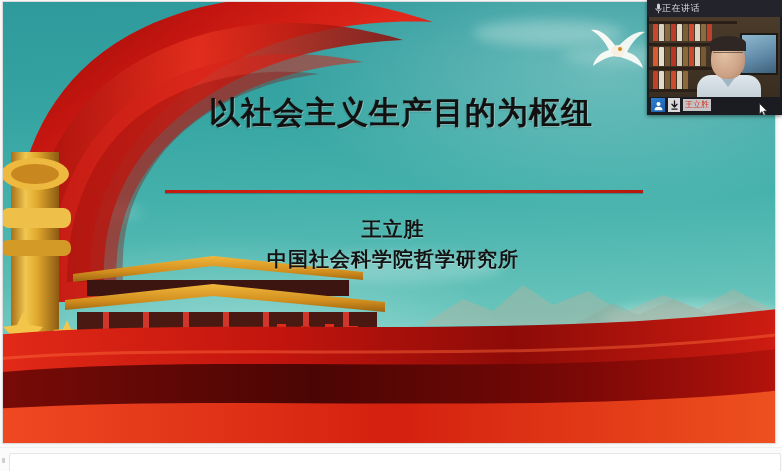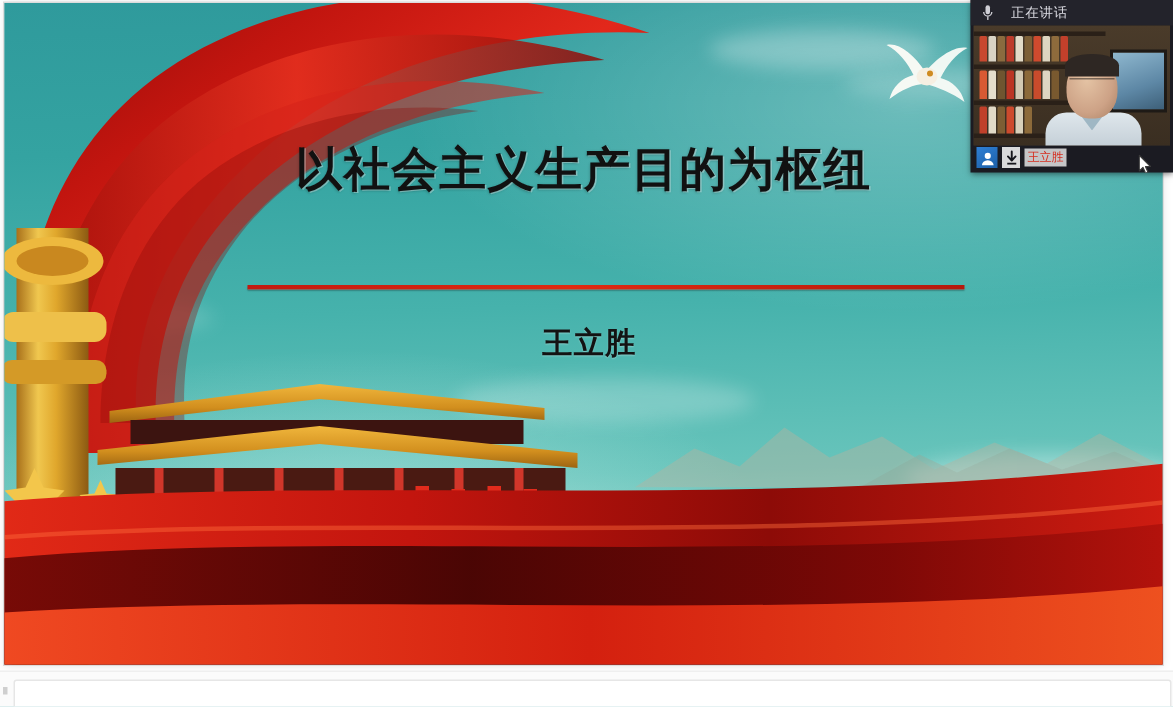--- a/index.html
+++ b/index.html
@@ -120,21 +120,21 @@
     position: absolute;
     left: 584px;
     top: 16px;
     width: 60px;
     height: 56px;
   }
 
   
   #slide-text {
     position: absolute;
-    left: 116px;
+    left: 128px;
     top: 92px;
     width: 540px;
     text-align: center;
     z-index: 6;
   }
   .title-line {
     font-family: "Liberation Sans", sans-serif;
     font-weight: bold;
     font-size: 31px;
     line-height: 38px;
@@ -185,21 +185,21 @@
     overflow: hidden;
   }
   #video-topbar {
     position: absolute;
     left: 0; top: 0;
     width: 135px;
     height: 17px;
     background: #23232b;
     display: flex;
     align-items: center;
-    gap: 12px;
+    gap: 0;
     padding-left: 8px;
     box-sizing: border-box;
   }
   #video-topbar .mic-ico { width: 7px; height: 11px; display:block; }
   #speaking-label {
     color: #dcdce3;
     font-size: 9px;
     font-family: "Liberation Sans", sans-serif;
     letter-spacing: .5px;
     white-space: nowrap;
@@ -505,20 +505,21 @@
       </svg>
 
       <div id="slide-text">
         <div class="title-line">以社会主义生产目的为枢纽</div>
       </div>
 
       <div id="title-rule"></div>
 
       <div id="slide-subtext">
         <div class="sub-line">王立胜</div>
+        <div class="sub-line">中国社会科学院哲学研究所</div>
       </div>
 
     </div>
 
     <div id="video-panel">
 
       <div id="video-topbar">
         <svg class="mic-ico" viewBox="0 0 7 11">
           <rect x="2" y="0.5" width="3" height="6" rx="1.5" fill="#cfcfd6"></rect>
           <path d="M0.8,5 a2.7,2.7 0 0 0 5.4,0" stroke="#cfcfd6" stroke-width="0.9" fill="none"></path>

